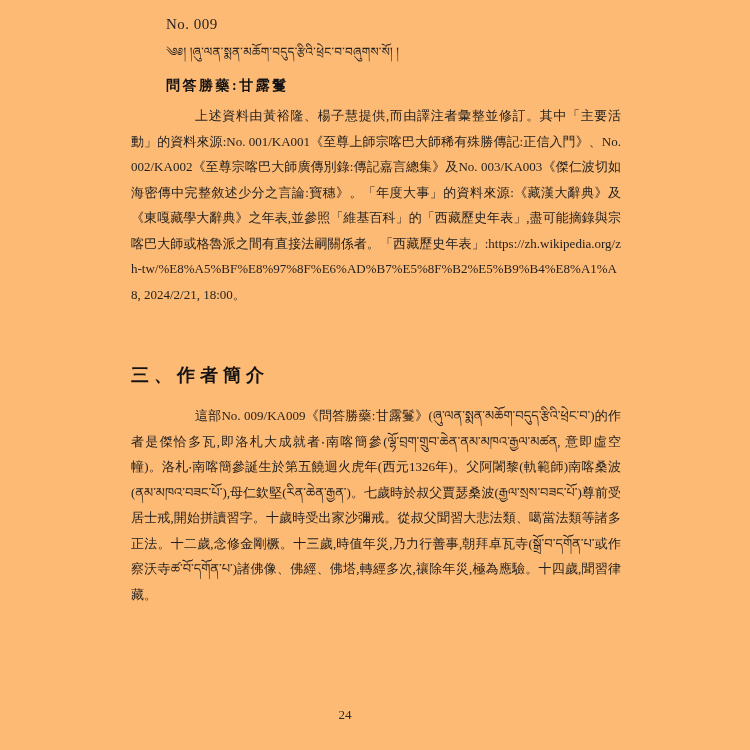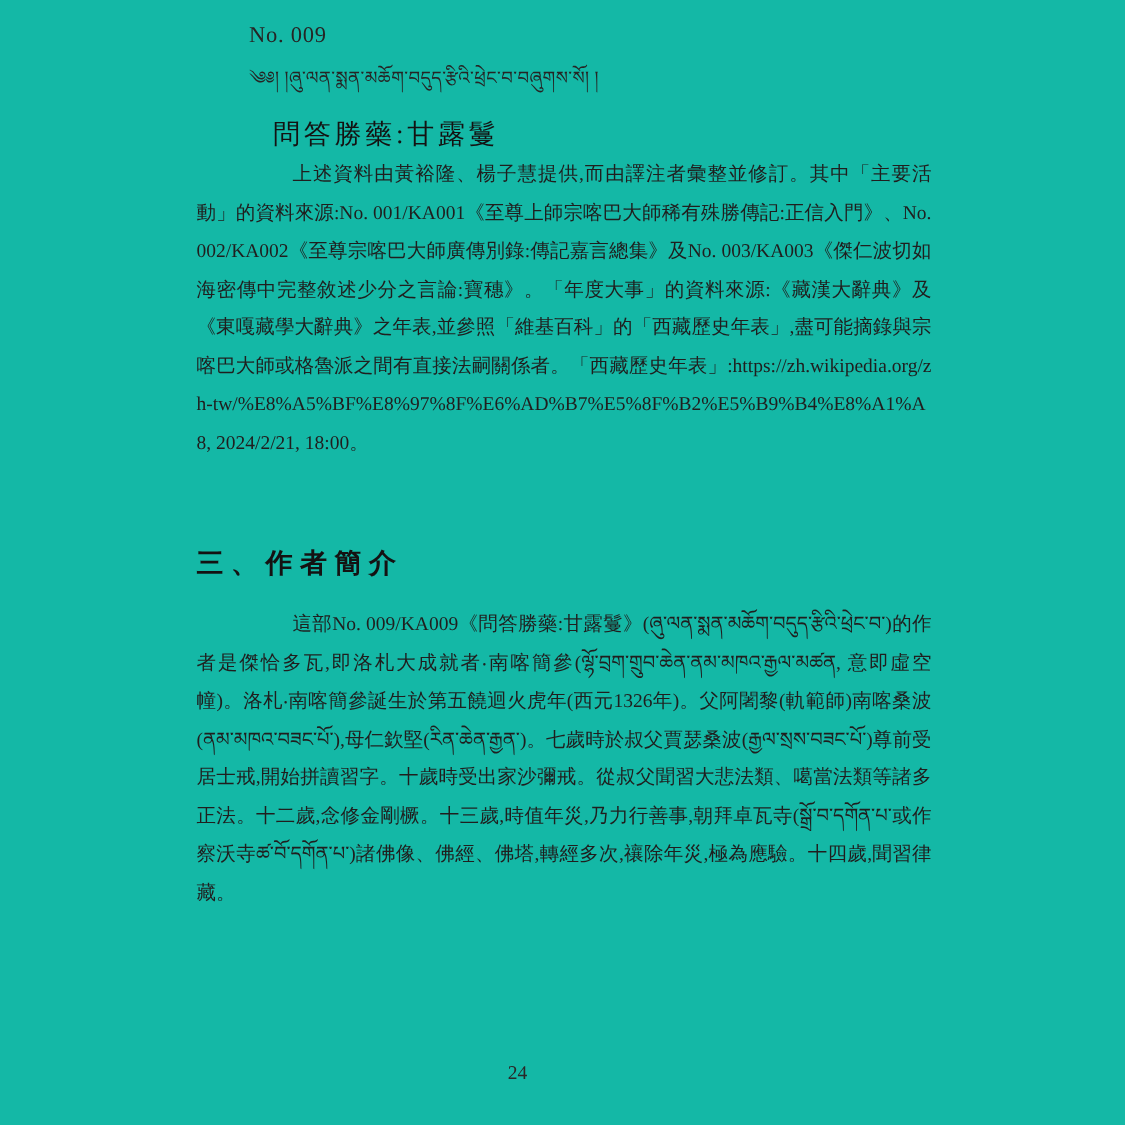--- a/index.html
+++ b/index.html
@@ -4,21 +4,21 @@
 <style>
   html, body {
     margin: 0;
     padding: 0;
     background: #ffffff;
   }
   .page {
     position: relative;
     width: 750px;
     height: 750px;
-    background: #14b8a6;
+    background: #fdba74;
     color: #1e1c1c;
     font-family: "Liberation Serif", "DejaVu Serif", serif;
     overflow: hidden;
   }
   .header-block {
     position: absolute;
     left: 166px;
     top: 16px;
   }
   .doc-number {
@@ -26,26 +26,25 @@
     letter-spacing: 0.5px;
     color: #262424;
   }
   .tibetan-title {
     font-size: 12px;
     margin-top: 5px;
     color: #262424;
     letter-spacing: 0.3px;
   }
   .chinese-title {
-    font-size: 18px;
-    font-weight: normal;
+    font-size: 14px;
+    font-weight: bold;
     margin-top: 5px;
     letter-spacing: 2.5px;
     color: #141212;
-    margin-left: 16px;
   }
   .para {
     position: absolute;
     left: 131px;
     width: 490px;
     font-size: 13px;
     line-height: 25.5px;
     text-align: justify;
     text-justify: inter-character;
     text-indent: 64px;

